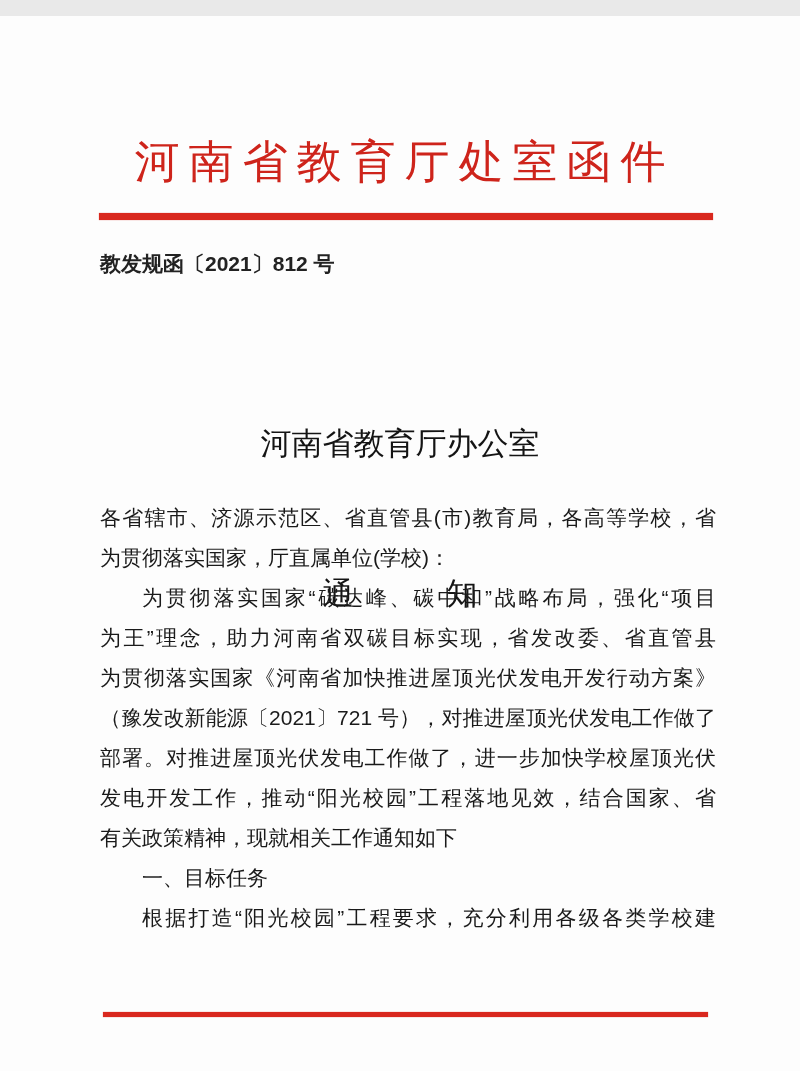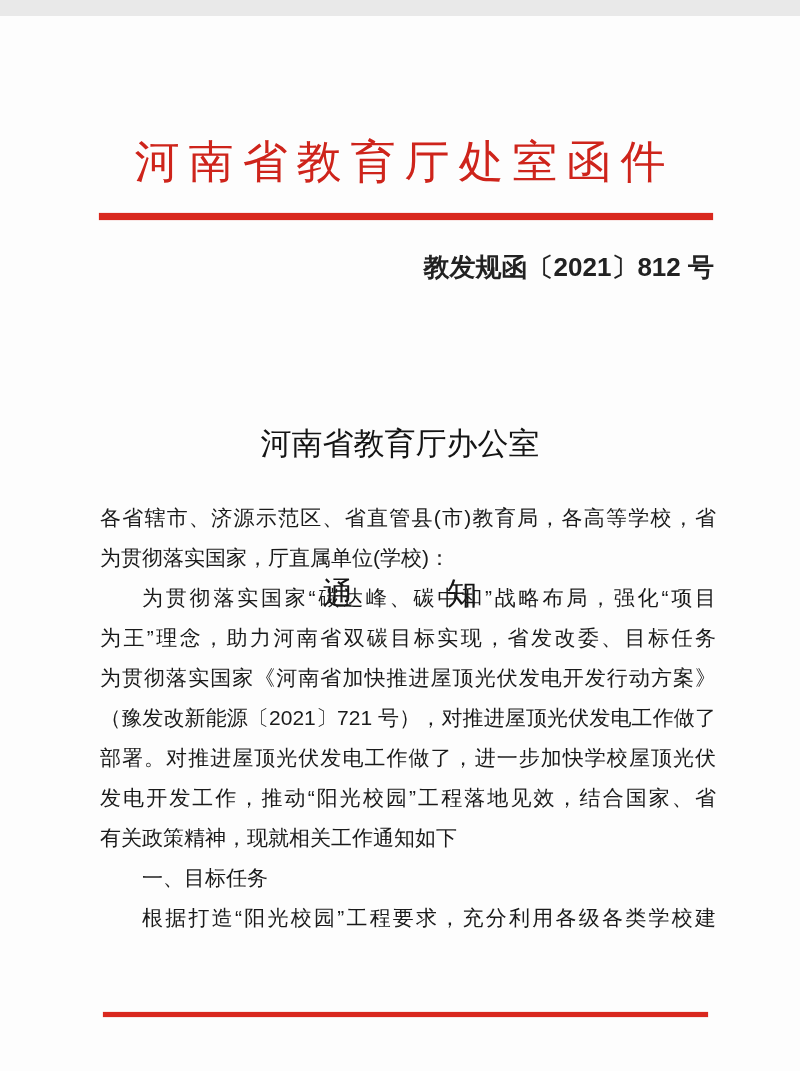--- a/index.html
+++ b/index.html
@@ -46,22 +46,21 @@
     top: 996px;
     left: 103px;
     width: 605px;
     height: 5px;
   }
   .doc-number {
     position: absolute;
     top: 234px;
     left: 100px;
     width: 614px;
-    text-align: right;
-    font-size: 26px;
+    font-size: 21px;
     font-weight: 600;
     color: #222;
     white-space: nowrap;
   }
   .doc-title {
     position: absolute;
     top: 303px;
     left: 0;
     width: 100%;
     text-align: center;
@@ -111,21 +110,21 @@
 
   <div class="doc-title">
     <div>河南省教育厅办公室</div>
     <div>通　　　知</div>
   </div>
 
   <div class="doc-body">
     <div class="line">各省辖市、济源示范区、省直管县(市)教育局，各高等学校，省</div>
     <div class="line short">为贯彻落实国家，厅直属单位(学校)：</div>
     <div class="line indent">为贯彻落实国家“碳达峰、碳中和”战略布局，强化“项目</div>
-    <div class="line">为王”理念，助力河南省双碳目标实现，省发改委、目标任务</div>
+    <div class="line">为王”理念，助力河南省双碳目标实现，省发改委、省直管县</div>
     <div class="line">为贯彻落实国家《河南省加快推进屋顶光伏发电开发行动方案》</div>
     <div class="line">（豫发改新能源〔2021〕721 号），对推进屋顶光伏发电工作做了</div>
     <div class="line">部署。对推进屋顶光伏发电工作做了，进一步加快学校屋顶光伏</div>
     <div class="line">发电开发工作，推动“阳光校园”工程落地见效，结合国家、省</div>
     <div class="line short">有关政策精神，现就相关工作通知如下</div>
     <div class="line short indent bold">一、目标任务</div>
     <div class="line indent">根据打造“阳光校园”工程要求，充分利用各级各类学校建</div>
   </div>
 
   <div class="red-rule bottom"></div>

